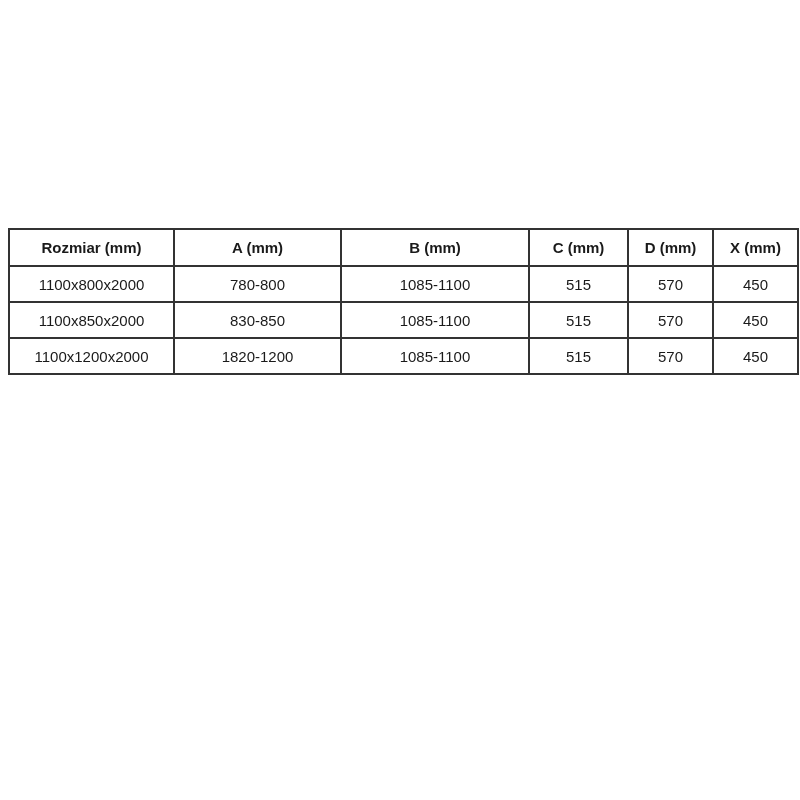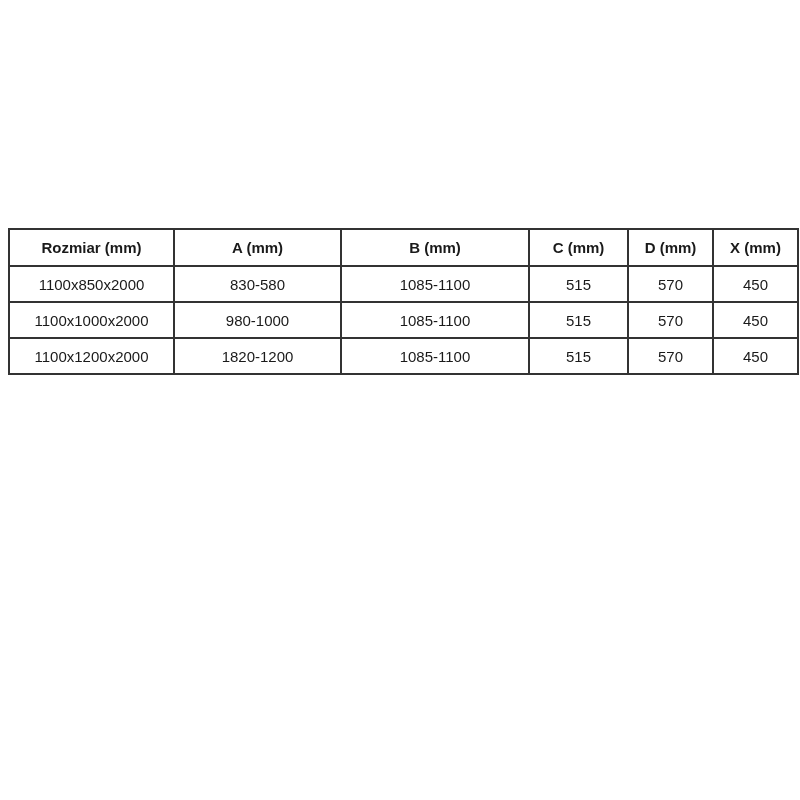--- a/index.html
+++ b/index.html
@@ -77,30 +77,30 @@
             <th>Rozmiar (mm)</th>
             <th>A (mm)</th>
             <th>B (mm)</th>
             <th>C (mm)</th>
             <th>D (mm)</th>
             <th>X (mm)</th>
           </tr>
       </thead>
       <tbody id="table-body">
           <tr>
-            <td>1100x850x2000</td>
-            <td>830-580</td>
+            <td>1100x800x2000</td>
+            <td>780-800</td>
             <td>1085-1100</td>
             <td>515</td>
             <td>570</td>
             <td>450</td>
           </tr>
           <tr>
-            <td>1100x1000x2000</td>
-            <td>980-1000</td>
+            <td>1100x850x2000</td>
+            <td>830-850</td>
             <td>1085-1100</td>
             <td>515</td>
             <td>570</td>
             <td>450</td>
           </tr>
           <tr>
             <td>1100x1200x2000</td>
             <td>1820-1200</td>
             <td>1085-1100</td>
             <td>515</td>

